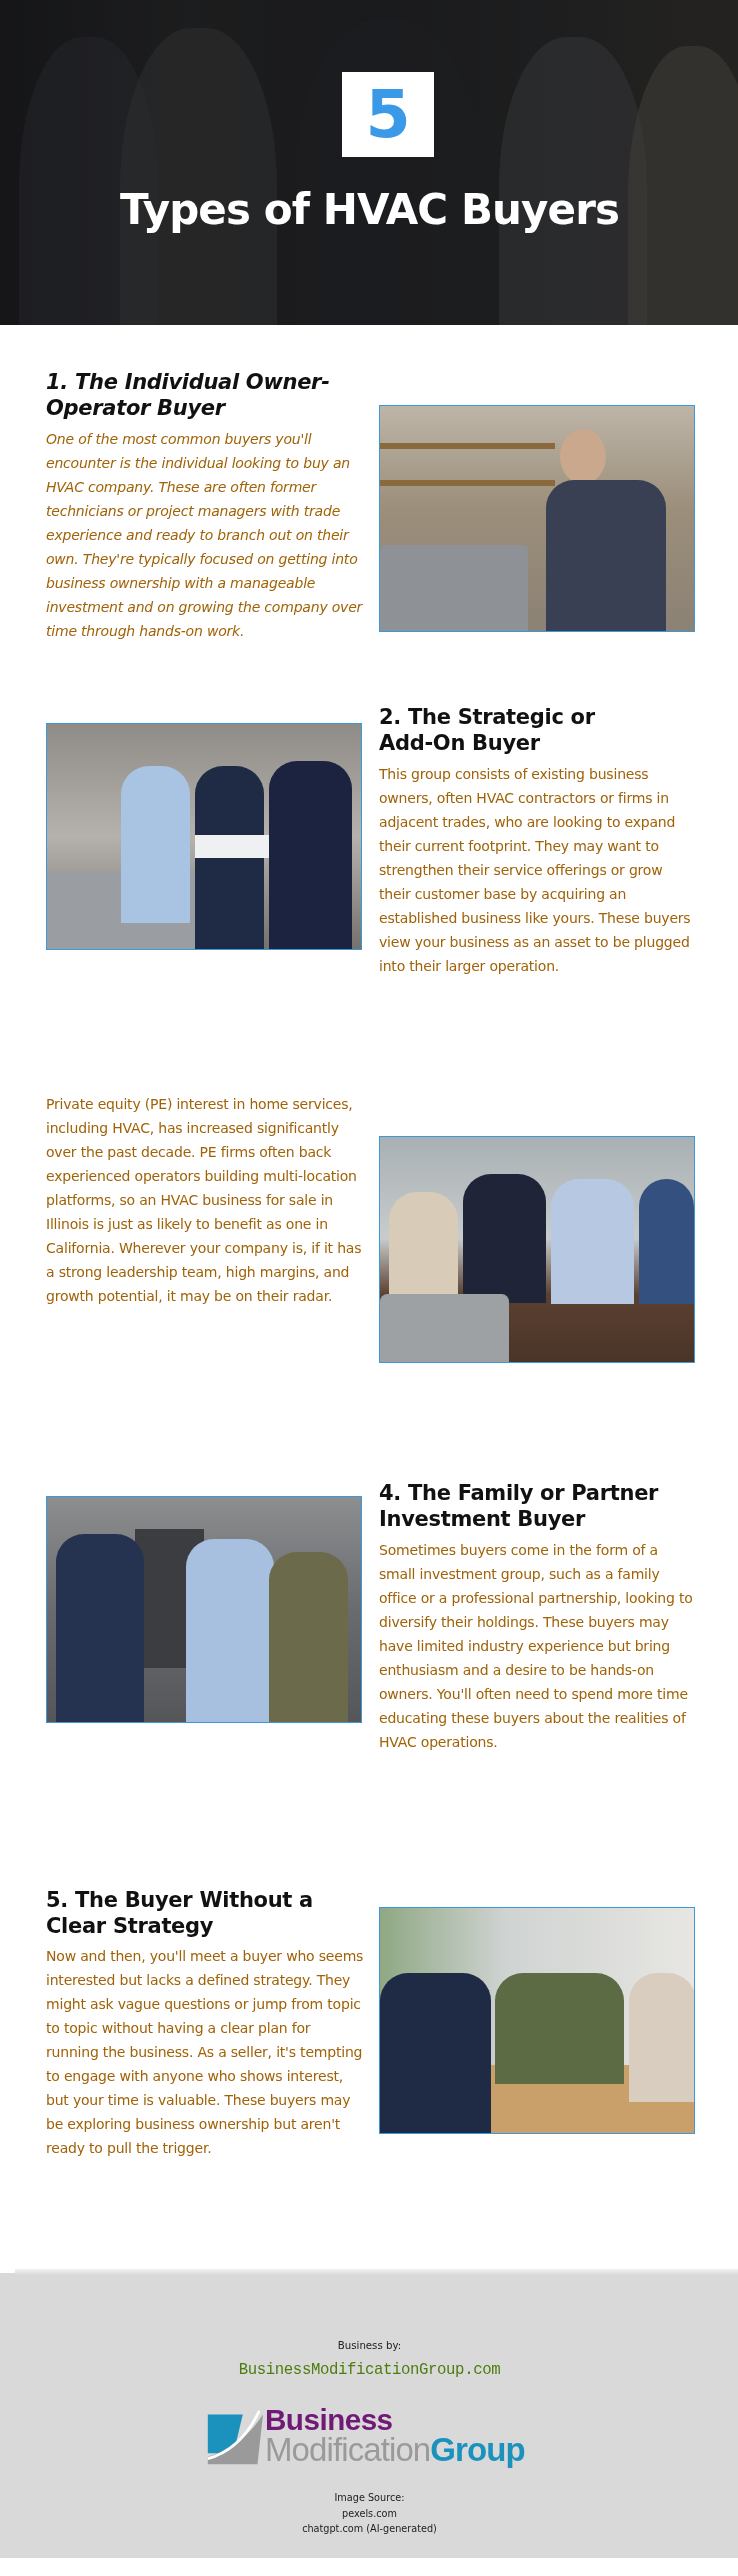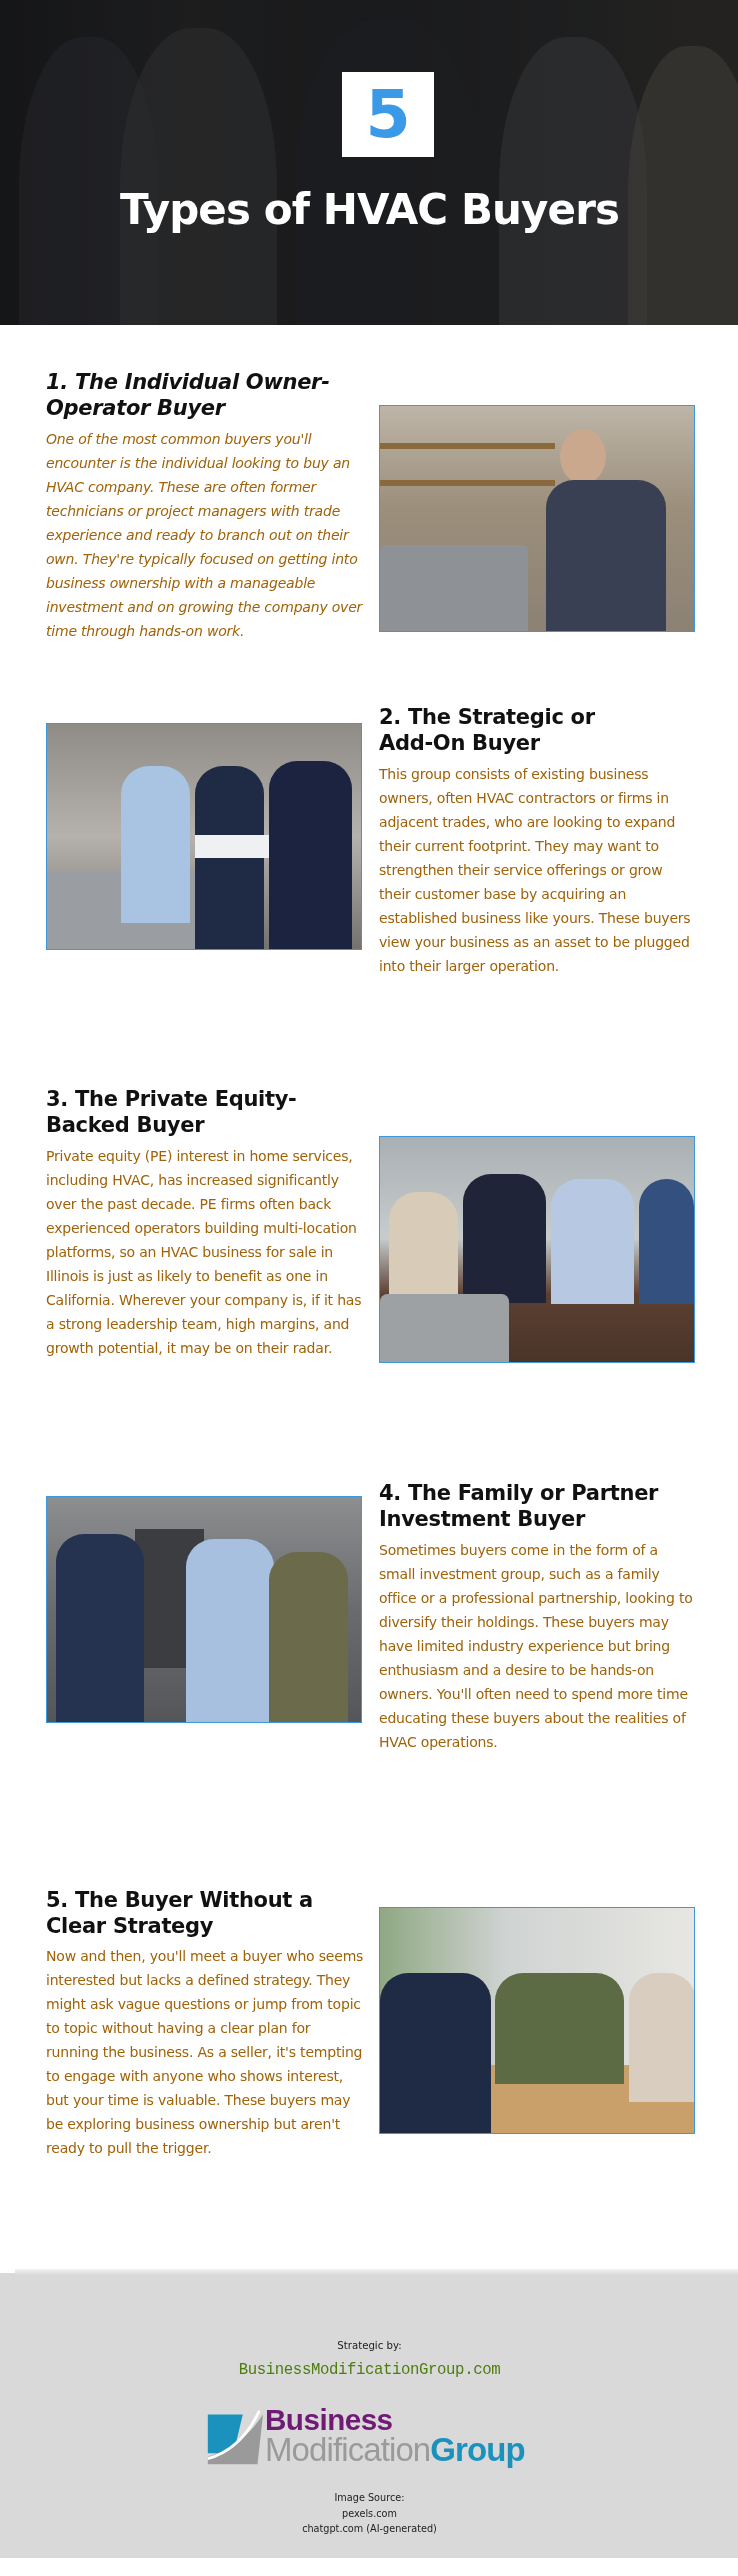--- a/index.html
+++ b/index.html
@@ -86,24 +86,20 @@
       <h2 class="sec-title">
         <span>2. The Strategic or</span><br>
         <span>Add-On Buyer</span>
       </h2>
       <p class="sec-body">This group consists of existing business owners, often HVAC contractors or firms in adjacent trades, who are looking to expand their current footprint. They may want to strengthen their service offerings or grow their customer base by acquiring an established business like yours. These buyers view your business as an asset to be plugged into their larger operation.</p>
     </div>
   </section>
 
   <section class="section" style="height:416px;">
     <div class="text-col" style="left:46px;top:22px;">
-      <h2 class="sec-title">
-        <span>3. The Private Equity-</span><br>
-        <span>Backed Buyer</span>
-      </h2>
       <p class="sec-body">Private equity (PE) interest in home services, including HVAC, has increased significantly over the past decade. PE firms often back experienced operators building multi-location platforms, so an HVAC business for sale in Illinois is just as likely to benefit as one in California. Wherever your company is, if it has a strong leadership team, high margins, and growth potential, it may be on their radar.</p>
     </div>
     <div class="photo" style="left:379px;top:72px;">
       <div class="layer" style="inset:0;background:linear-gradient(180deg,#a9b0b3 0%,#c7cccd 45%,#5b4031 70%,#4a3428 100%);"></div>
       <div class="layer" style="left:9.2px;top:55px;width:69px;height:111px;background:#d8cbb8;border-radius:28px 28px 0 0;"></div>
       <div class="layer" style="left:83px;top:37px;width:83px;height:129px;background:#1f2438;border-radius:28px 28px 0 0;"></div>
       <div class="layer" style="left:171px;top:42px;width:83px;height:125px;background:#b7c9e2;border-radius:28px 28px 0 0;"></div>
       <div class="layer" style="left:259px;top:42px;width:55px;height:125px;background:#34507e;border-radius:28px 28px 0 0;"></div>
       <div class="layer" style="left:0;top:157px;width:129px;height:70px;background:#9ea1a4;border-radius:7.4px 7.4px 0 0;"></div>
     </div>
@@ -138,21 +134,21 @@
       <div class="layer" style="inset:0;background:linear-gradient(90deg,#8fa883 0%,#cfd3d2 40%,#e7e6e2 100%);"></div>
       <div class="layer" style="left:0;top:157px;width:316px;height:70px;background:#c9a06a;"></div>
       <div class="layer" style="left:0;top:65px;width:111px;height:163px;background:#1f2a44;border-radius:28px 28px 0 0;"></div>
       <div class="layer" style="left:115px;top:65px;width:129px;height:111px;background:#5d6b45;border-radius:28px 28px 0 0;"></div>
       <div class="layer" style="left:249px;top:65px;width:67px;height:129px;background:#d9cdbf;border-radius:28px 28px 0 0;"></div>
     </div>
   </section>
 
   <footer class="footer">
     <div class="edge"></div>
-    <div class="presented">Strategic by:</div>
+    <div class="presented">Business by:</div>
     <div class="site">BusinessModificationGroup.com</div>
     <div class="logo">
       <svg class="logo-mark" viewBox="0 0 62 62">
         <polygon points="2,6 40,6 30,48 2,48" fill="#1b92bd"></polygon>
         <path d="M2,60 L56,60 L62,6 Q40,40 2,52 Z" fill="#9a9a9a"></path>
         <path d="M2,54 Q38,44 58,2" stroke="#ffffff" stroke-width="3" fill="none"></path>
       </svg>
       <span class="logo-word1">Business</span>
       <span class="logo-word2"><span>Modification</span><b>Group</b></span>
     </div>

